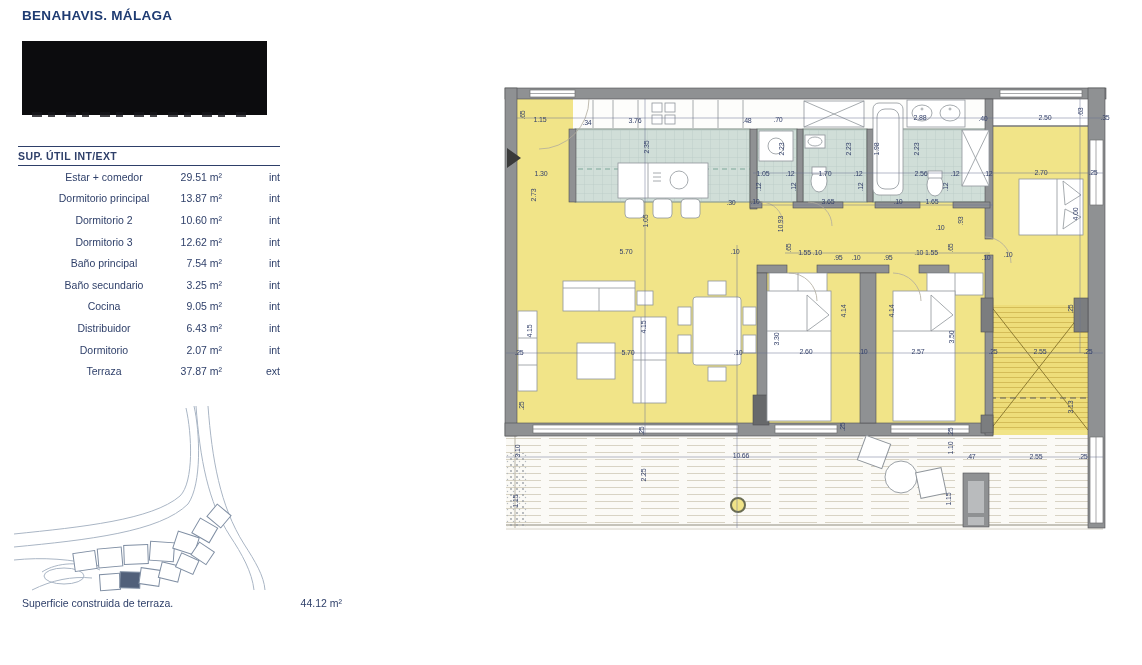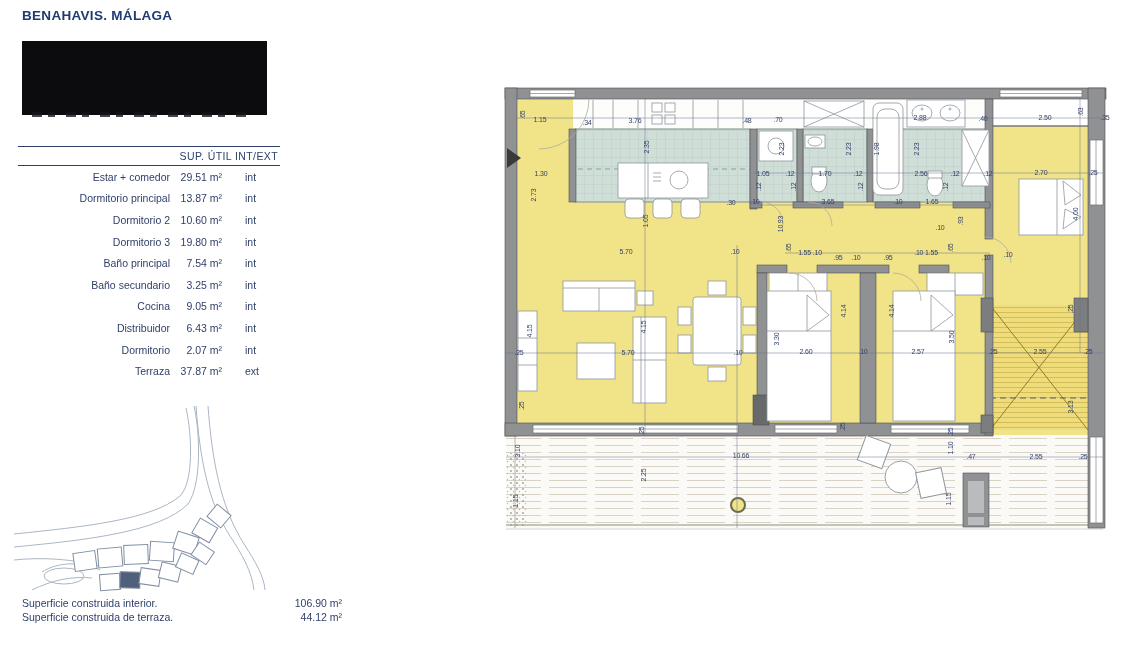--- a/index.html
+++ b/index.html
@@ -4,26 +4,26 @@
 <style>
   html,body{margin:0;padding:0;}
   body{width:1142px;height:665px;background:#ffffff;position:relative;overflow:hidden;
        font-family:"Liberation Sans",sans-serif;}
   .title{position:absolute;left:22px;top:8px;font-size:13.5px;font-weight:bold;
          color:#1e3b72;letter-spacing:.3px;}
   .redacted{position:absolute;left:22px;top:41px;width:245px;height:74px;background:#0c0c0e;}
   .remnant{position:absolute;left:32px;top:112px;width:218px;height:5px;opacity:.8;
     background:repeating-linear-gradient(90deg,#15151a 0 10px,transparent 10px 16px,#15151a 16px 23px,transparent 23px 34px);}
   .areas{position:absolute;left:18px;top:146px;width:262px;color:#2e3f69;font-size:10.5px;}
-  .areas-head{text-align:right;font-weight:normal;letter-spacing:.4px;padding:3px 2px 3px 0;
+  .areas-head{font-weight:bold;letter-spacing:.4px;padding:3px 2px 3px 0;
     border-top:1.4px solid #2e3f69;border-bottom:1.4px solid #2e3f69;}
   .area-row{display:grid;grid-template-columns:1fr 66px 44px;padding:4.8px 0;}
-  .area-row .lab{text-align:right;margin-left:20px;}
+  .area-row .lab{text-align:center;margin-left:20px;}
   .area-row .val{text-align:right;padding-right:14px;}
-  .area-row .typ{text-align:left;padding-left:9px;}
+  .area-row .typ{text-align:right;padding-left:9px;}
   .summary{position:absolute;left:22px;top:597px;width:320px;font-size:10.5px;color:#2e3f69;}
   .sum-row{display:flex;justify-content:space-between;line-height:13.6px;}
   .sum-row .val{text-align:right;white-space:nowrap;}
   .sitemap{position:absolute;left:12px;top:404px;width:272px;height:188px;}
   .plan{position:absolute;left:503px;top:85px;width:615px;height:470px;}
   .plan svg{position:absolute;left:0;top:0;}
   #dim-layer{position:absolute;left:0;top:0;width:615px;height:470px;pointer-events:none;}
   .dim{position:absolute;transform:translate(-50%,-50%);font-size:7px;color:#35426b;
        white-space:nowrap;letter-spacing:-.2px;}
   .dim.v{transform:translate(-50%,-50%) rotate(-90deg);}
@@ -48,21 +48,21 @@
         <span class="val">13.87 m²</span>
         <span class="typ">int</span>
       </div>
       <div class="area-row">
         <span class="lab">Dormitorio 2</span>
         <span class="val">10.60 m²</span>
         <span class="typ">int</span>
       </div>
       <div class="area-row">
         <span class="lab">Dormitorio 3</span>
-        <span class="val">19.80 m²</span>
+        <span class="val">12.62 m²</span>
         <span class="typ">int</span>
       </div>
       <div class="area-row">
         <span class="lab">Baño principal</span>
         <span class="val">7.54 m²</span>
         <span class="typ">int</span>
       </div>
       <div class="area-row">
         <span class="lab">Baño secundario</span>
         <span class="val">3.25 m²</span>
@@ -113,24 +113,20 @@
     <rect x="88" y="170" width="20" height="16" transform="rotate(-4 98 178)"></rect>
     <rect x="108" y="168" width="20" height="16" fill="#51607a" transform="rotate(2 118 176)"></rect>
     <rect x="128" y="165" width="20" height="16" transform="rotate(8 138 173)"></rect>
     <rect x="148" y="160" width="20" height="16" transform="rotate(14 158 168)"></rect>
     <rect x="166" y="152" width="19" height="15" transform="rotate(24 175 159)"></rect>
     <rect x="182" y="142" width="18" height="15" transform="rotate(34 191 149)"></rect>
   </g>
 </svg>
 
 <section class="summary" id="summary-rows">
-    <div class="sum-row">
-      <span class="lab">Superficie construida interior.</span>
-      <span class="val">106.90 m²</span>
-    </div>
     <div class="sum-row">
       <span class="lab">Superficie construida de terraza.</span>
       <span class="val">44.12 m²</span>
     </div>
   </section>
 
 <div class="plan">
 <svg width="615" height="470" viewBox="0 0 615 470">
   <defs>
     <pattern id="tile" width="9" height="9" patternUnits="userSpaceOnUse">

